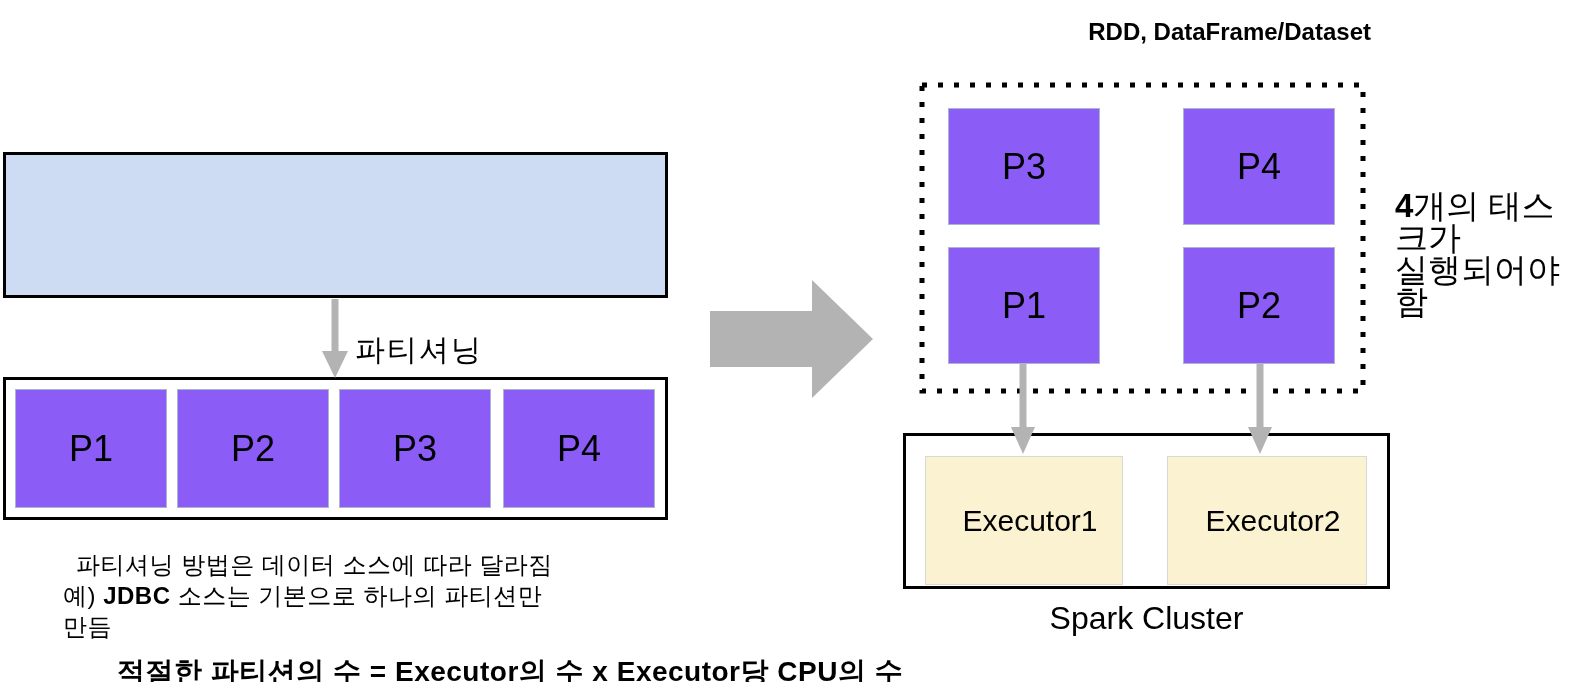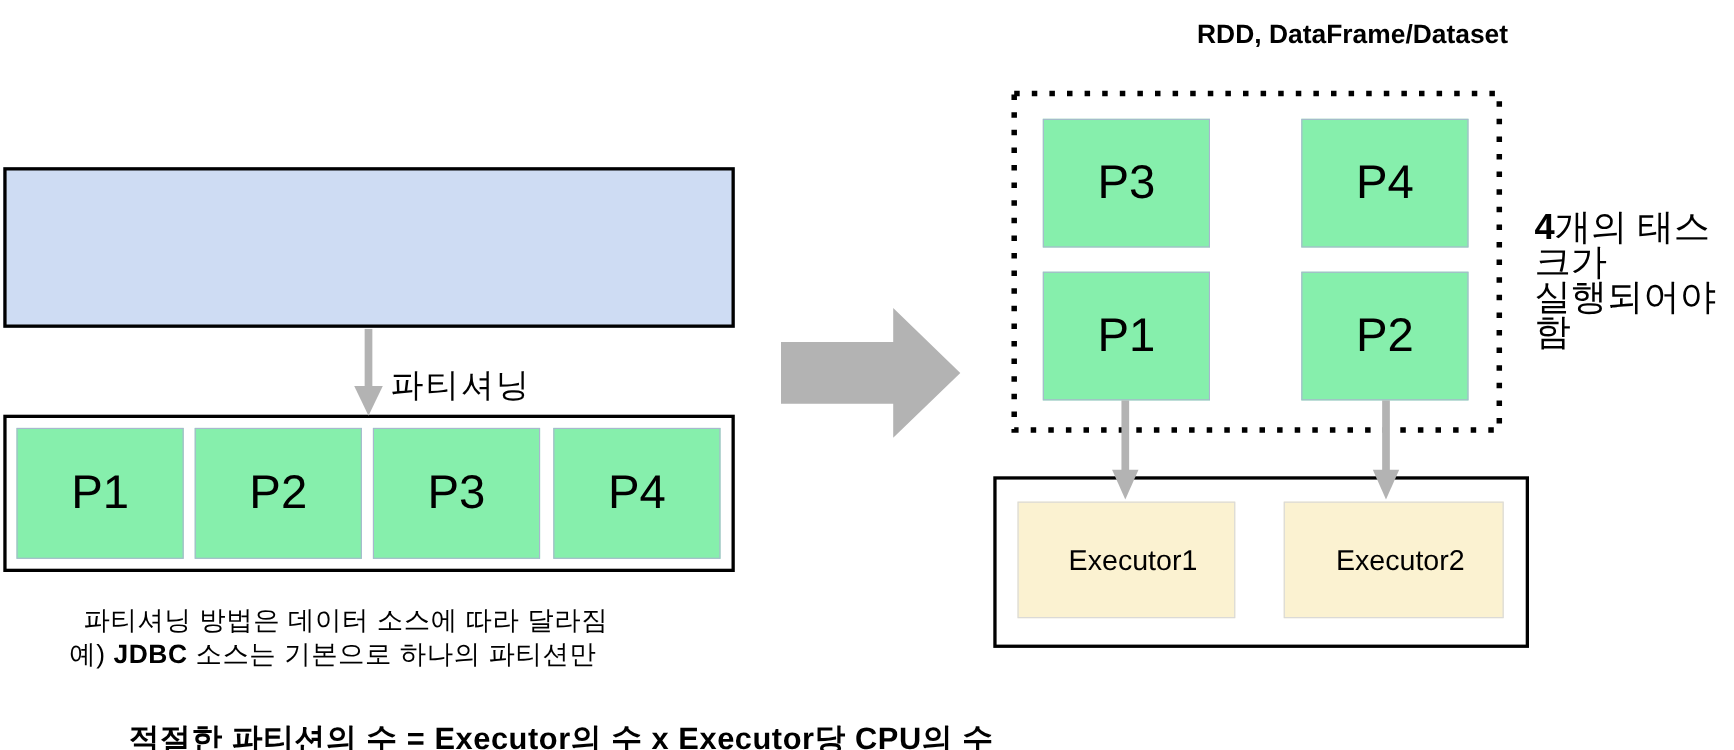--- a/index.html
+++ b/index.html
@@ -3,45 +3,45 @@
 <meta charset="utf-8">
 <style>
   * { margin:0; padding:0; box-sizing:border-box; }
   html,body { background:#ffffff; }
   body { font-family:"Liberation Sans","DejaVu Sans",sans-serif; color:#000; }
   .canvas { position:relative; width:1576px; height:682px; background:#ffffff; overflow:hidden; }
   .abs { position:absolute; }
 
   
   .pbox {
-    background:#86efac;
+    background:#8b5cf6;
     border:1px solid #a9b6cf;
-    font-size:43px;
+    font-size:36px;
     display:flex; align-items:center; justify-content:center;
   }
 
   
   .left-title { left:20px; top:92px; width:660px; text-align:center; font-size:31px; letter-spacing:1px; }
   .source-box { left:3px; top:152px; width:665px; height:146px; background:#cedcf3; border:3px solid #000; }
   .part-label { left:355px; top:330px; font-size:30px; letter-spacing:2px; }
   .prow { left:3px; top:377px; width:665px; height:143px; background:#fff; border:3px solid #000; }
   .prow .pbox { position:absolute; top:9px; width:152px; height:119px; }
   .caption { left:63px; top:549px; font-size:24px; line-height:31px; letter-spacing:0.5px; }
   .caption .indent { padding-left:13px; }
   .formula { left:117px; top:636px; font-size:28px; font-weight:bold; letter-spacing:0.5px;margin-top:17px; }
 
   
   .right-title { left:901px; top:18px; width:470px; text-align:right; font-size:24px;font-weight:bold; }
   .rp { position:absolute; width:152px; height:117px; }
   .annotation { left:1395px; top:190px; font-size:33px; line-height:32px; }
   .cluster { left:903px; top:433px; width:487px; height:156px; background:#fff; border:3px solid #000; }
   .ebox {
-    position:absolute; top:20px; width:198px; height:106px;
+    position:absolute; top:20px; width:198px; height:129px;
     background:#fbf2d1; border:1px solid #d8d8d8;
-    font-size:26px; display:flex; align-items:center; justify-content:center;padding-left:12px;
+    font-size:30px; display:flex; align-items:center; justify-content:center;padding-left:12px;
   }
   .cluster-label { left:903px; top:600px; width:487px; text-align:center; font-size:32px; }
 
   .overlay { left:0; top:0; width:1576px; height:682px; pointer-events:none; }
   b { font-weight:bold; }
 </style>
 </head>
 <body>
 
 <div class="canvas">
@@ -54,20 +54,21 @@
   <div class="abs prow">
     <div class="pbox" style="left:9px">P1</div>
     <div class="pbox" style="left:171px">P2</div>
     <div class="pbox" style="left:333px">P3</div>
     <div class="pbox" style="left:497px">P4</div>
   </div>
 
   <div class="abs caption">
     <div class="indent">파티셔닝 방법은 데이터 소스에 따라 달라짐</div>
     <div><span>예) </span><b>JDBC</b><span> 소스는 기본으로 하나의 파티션만</span></div>
+    <div>만듬</div>
   </div>
 
   <div class="abs formula">적절한 파티션의 수 = Executor의 수 x Executor당 CPU의 수</div>
 
   <div class="abs right-title">RDD, DataFrame/Dataset</div>
 
   <div class="rp pbox" style="left:948px;  top:108px;">P3</div>
   <div class="rp pbox" style="left:1183px; top:108px;">P4</div>
   <div class="rp pbox" style="left:948px;  top:247px;">P1</div>
   <div class="rp pbox" style="left:1183px; top:247px;">P2</div>
@@ -75,20 +76,21 @@
   <div class="abs annotation">
     <div><b>4</b><span>개의 태스크가</span></div>
     <div>실행되어야함</div>
   </div>
 
   <div class="abs cluster">
     <div class="ebox" style="left:19px;  width:198px;">Executor1</div>
     <div class="ebox" style="left:261px; width:200px;">Executor2</div>
   </div>
 
+  <div class="abs cluster-label">Spark Cluster</div>
 
   <svg class="abs overlay" width="1576" height="682" viewBox="0 0 1576 682">
     <rect x="922" y="85" width="441" height="306" fill="none" stroke="#000000" stroke-width="5" stroke-dasharray="5 11"></rect>
     <g fill="#b3b3b3" stroke="#b3b3b3">
       <line x1="335" y1="299" x2="335" y2="353" stroke-width="7"></line>
       <polygon points="322,351 348,351 335,378" stroke="none"></polygon>
     </g>
     <g>
       <polygon points="710,311 812,311 812,280 873,339 812,398 812,367 710,367" fill="#b3b3b3"></polygon>
     </g>

